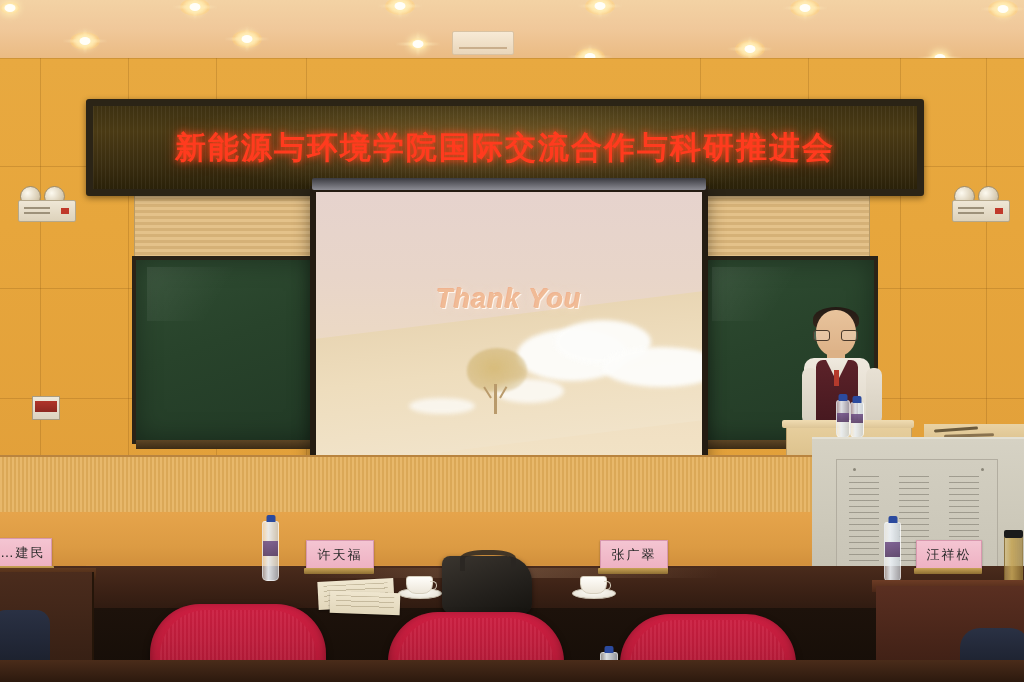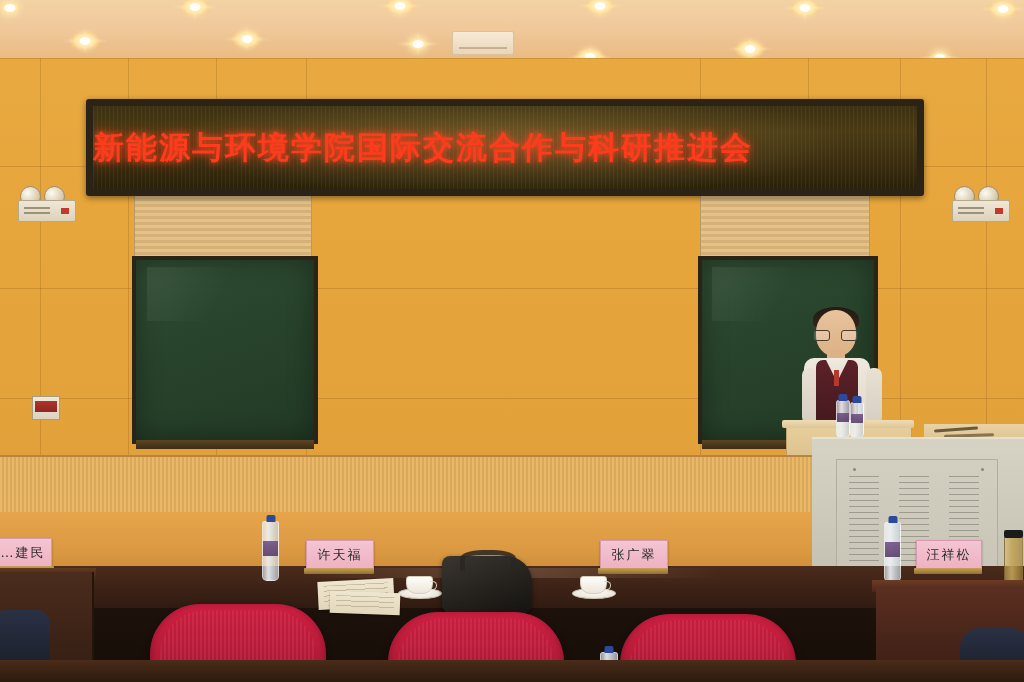--- a/index.html
+++ b/index.html
@@ -52,21 +52,21 @@
   #banner{left:86px;top:99px;width:824px;height:83px;
     background:#1a1408;border:7px solid #2b2416;border-radius:3px;
     box-shadow:0 2px 6px rgba(0,0,0,.45);}
   #banner-inner{position:absolute;inset:0;overflow:hidden;
     background:
       repeating-linear-gradient(90deg,rgba(255,255,255,.05) 0 1px,rgba(0,0,0,0) 1px 4px),
       linear-gradient(180deg,#3d3112 0%,#4a3a14 30%,#3a2d10 70%,#2a2109 100%);}
   #banner-glow{position:absolute;left:8%;top:-10%;width:84%;height:120%;
     background:radial-gradient(ellipse at 50% 45%,rgba(255,215,120,.22),rgba(255,200,90,0) 70%);}
   #banner-text{position:absolute;left:0;right:0;top:50%;transform:translateY(-50%);
-    text-align:left;color:#ff3b1e;font-size:31px;font-weight:bold;letter-spacing:2px;
+    text-align:center;color:#ff3b1e;font-size:31px;font-weight:bold;letter-spacing:2px;
     font-family:"DejaVu Sans","Liberation Sans",sans-serif;
     text-shadow:0 0 6px rgba(255,70,30,.95),0 0 14px rgba(255,60,20,.55);white-space:nowrap;}
 
   
   .board{position:absolute;background:linear-gradient(160deg,#2f4c32 0%,#28432b 45%,#223a26 100%);
     border:4px solid #2a2317;box-shadow:inset 0 0 26px rgba(0,0,0,.35);}
   .board:after{content:"";position:absolute;left:0;right:0;bottom:-9px;height:9px;
     background:linear-gradient(180deg,#5c4524,#3c2c16);}
   .boardsheen{position:absolute;left:6%;top:4%;width:55%;height:30%;
     background:linear-gradient(120deg,rgba(255,255,255,.07),rgba(255,255,255,0) 70%);}
@@ -306,20 +306,37 @@
     </div>
   </div>
 
   <div class="abs" id="banner">
     <div id="banner-inner">
       <div id="banner-glow"></div>
       <div id="banner-text">新能源与环境学院国际交流合作与科研推进会</div>
     </div>
   </div>
 
+  <div class="abs" id="screen">
+    <div id="screen-top"></div>
+    <div id="slide">
+      <div id="hill"></div>
+      <div id="ground"></div>
+      <div class="cloud" style="left:52%;bottom:32%;width:110px;height:52px;"></div>
+      <div class="cloud" style="left:62%;bottom:38%;width:96px;height:44px;"></div>
+      <div class="cloud" style="left:74%;bottom:30%;width:120px;height:40px;"></div>
+      <div class="cloud" style="left:46%;bottom:24%;width:70px;height:24px;opacity:.8;"></div>
+      <div class="cloud" style="left:24%;bottom:20%;width:66px;height:16px;opacity:.75;"></div>
+      <div id="tree-crown"></div>
+      <div id="tree-trunk"></div>
+      <div class="branch" style="left:45%;bottom:26%;width:2px;height:13px;transform:rotate(-32deg);"></div>
+      <div class="branch" style="left:47.5%;bottom:26%;width:2px;height:13px;transform:rotate(30deg);"></div>
+      <div id="thankyou">Thank You</div>
+    </div>
+  </div>
 
   <div class="abs" id="speaker">
     <div id="sp-hair"></div>
     <div id="sp-head"></div>
     <div class="sp-glass" style="left:27px;"></div>
     <div class="sp-glass" style="left:55px;"></div>
     <div id="sp-neck"></div>
     <div id="sp-shirt"></div>
     <div class="sp-arm" style="left:16px;"></div>
     <div class="sp-arm" style="left:80px;"></div>

